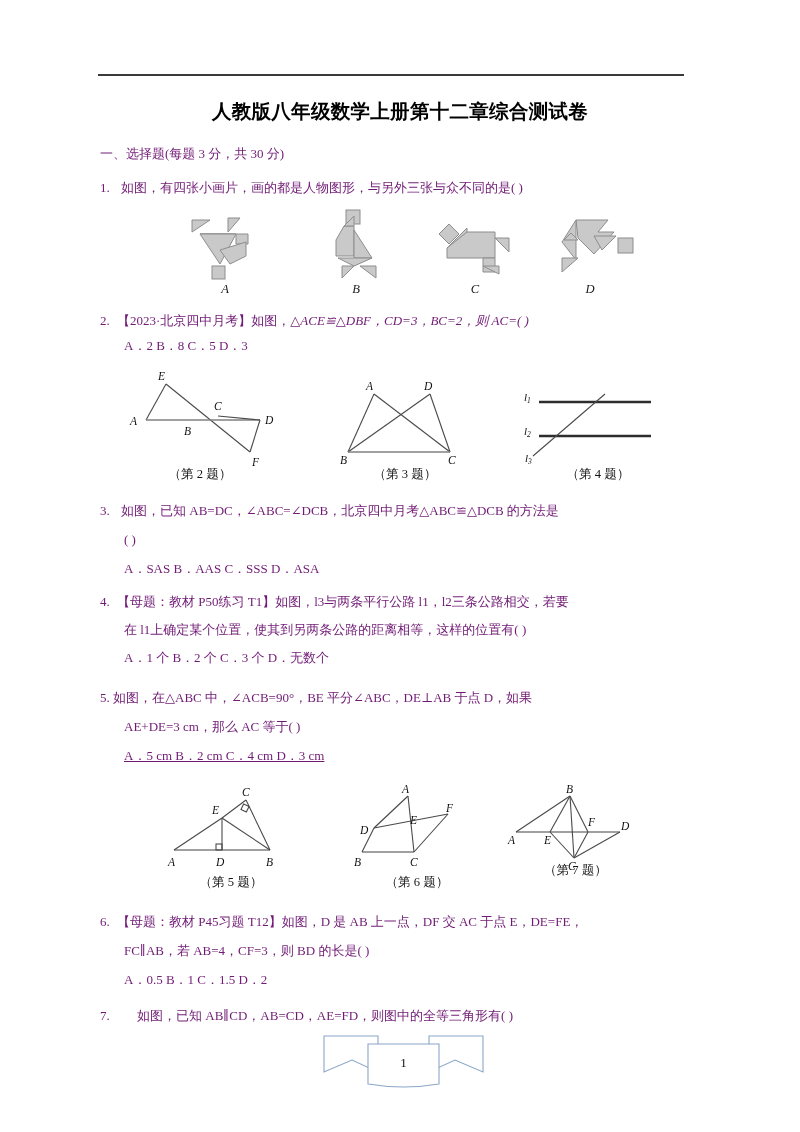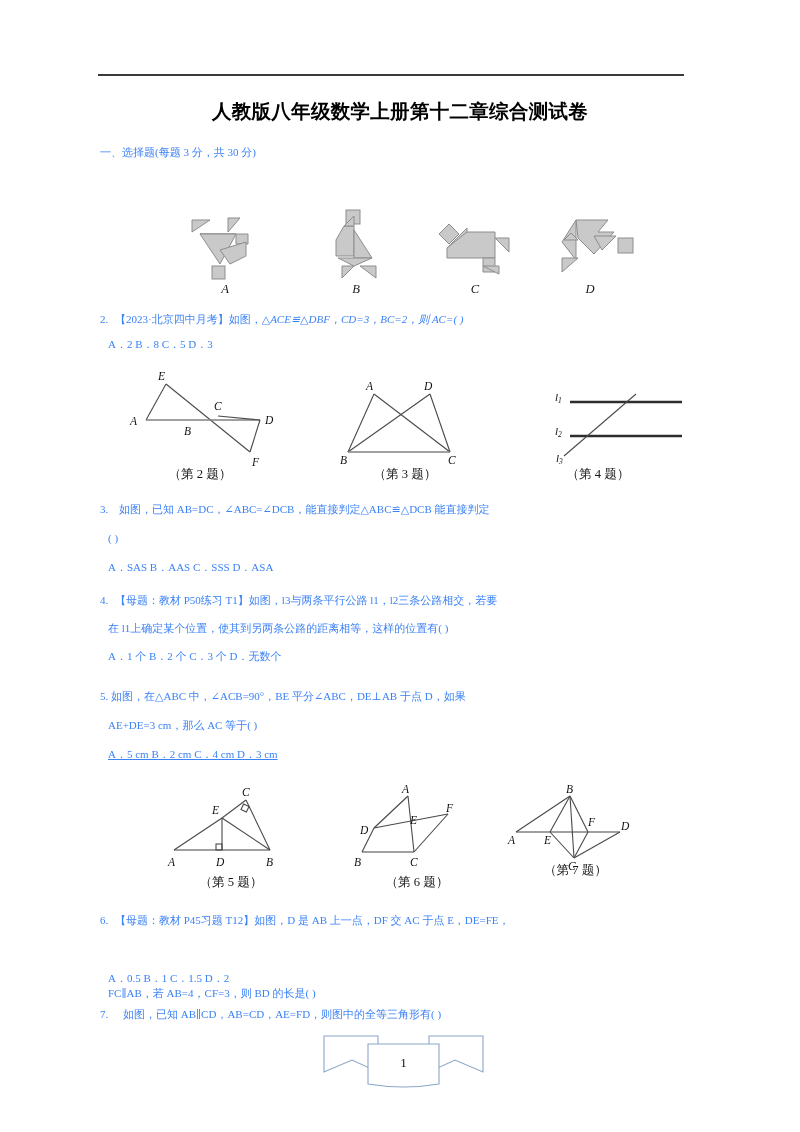--- a/index.html
+++ b/index.html
@@ -35,31 +35,31 @@
     width: 800px;
     text-align: center;
     font-family: "DejaVu Sans", "Liberation Sans", sans-serif;
     font-weight: bold;
     font-size: 19.5px;
     letter-spacing: 0.3px;
     color: #000;
   }
   .body-text {
     position: absolute;
-    font-size: 11px;
+    font-size: 13px;
     line-height: 1.5;
-    color: #3b82f6;
+    color: #701a75;
     white-space: nowrap;
   }
   .section-head {
     left: 100px;
     top: 144px;
   }
   .qline { left: 100px; }
-  .qindent { left: 108px; }
+  .qindent { left: 124px; }
   i, .it { font-style: italic; }
   .fig-cap {
     position: absolute;
     font-size: 12.6px;
     color: #141414;
     text-align: center;
     white-space: nowrap;
   }
   .fig {
     position: absolute;
@@ -91,20 +91,24 @@
 <body>
 
 <div class="page">
 
   <div class="rule"></div>
 
   <div class="doc-title">人教版八年级数学上册第十二章综合测试卷</div>
 
   <div class="body-text section-head">一、选择题(每题 3 分，共 30 分)</div>
 
+  <div class="body-text qline" style="top:178px;">
+    <span>1.</span>
+    <span style="margin-left:8px;">如图，有四张小画片，画的都是人物图形，与另外三张与众不同的是(      )</span>
+  </div>
 
   <div class="fig" style="left:186px; top:212px;">
     <svg width="90" height="68" viewBox="0 0 90 68">
       <g fill="#c9c9c9" stroke="#8d8d8d" stroke-width="1">
         <polygon points="6,8 24,8 6,20"></polygon>
         <polygon points="42,6 54,6 42,20"></polygon>
         <polygon points="14,22 62,22 62,32 50,32 50,22"></polygon>
         <polygon points="14,22 50,22 34,52"></polygon>
         <polygon points="34,38 60,30 60,44 44,52"></polygon>
         <rect x="26" y="54" width="13" height="13"></rect>
@@ -195,39 +199,39 @@
       <g font-size="11.5" font-style="italic" font-family="Liberation Serif, serif" fill="#111">
         <text x="28" y="10">A</text>
         <text x="86" y="10">D</text>
         <text x="2" y="84">B</text>
         <text x="110" y="84">C</text>
       </g>
     </svg>
   </div>
   <div class="fig-cap" style="left:340px; top:466px; width:130px;">（第 3 题）</div>
 
-  <div class="fig" style="left:554px; top:382px;">
+  <div class="fig" style="left:523px; top:382px;">
     <svg width="140" height="84" viewBox="0 0 140 84">
       <g stroke="#2d2d2d" stroke-width="2.4" fill="none">
         <line x1="16" y1="20" x2="128" y2="20"></line>
         <line x1="16" y1="54" x2="128" y2="54"></line>
       </g>
       <line x1="10" y1="74" x2="82" y2="12" stroke="#4a4a4a" stroke-width="1.1"></line>
       <g font-size="11" font-style="italic" font-family="Liberation Serif, serif" fill="#111">
         <text x="1" y="19">l<tspan font-size="7.5" dy="2">1</tspan></text>
         <text x="1" y="53">l<tspan font-size="7.5" dy="2">2</tspan></text>
         <text x="2" y="80">l<tspan font-size="7.5" dy="2">3</tspan></text>
       </g>
     </svg>
   </div>
   <div class="fig-cap" style="left:528px; top:466px; width:140px;">（第 4 题）</div>
 
   <div class="body-text qline" style="top:501px;">
     <span>3.</span>
-    <span style="margin-left:8px;">如图，已知 AB=DC，∠ABC=∠DCB，能直接判定△ABC≌△DCB 能直接判定</span>
+    <span style="margin-left:8px;">如图，已知 AB=DC，∠ABC=∠DCB，北京四中月考△ABC≌△DCB 的方法是</span>
   </div>
   <div class="body-text qindent" style="top:530px;">(      )</div>
   <div class="body-text qindent" style="top:559px;">A．SAS  B．AAS  C．SSS  D．ASA</div>
 
   <div class="body-text qline" style="top:592px;">
     <span>4.</span>
     <span style="margin-left:4px;margin-top:32px;">【母题：教材 P50练习 T1】如图，l3与两条平行公路 l1，l2三条公路相交，若要</span>
   </div>
   <div class="body-text qindent" style="top:620px;">在 l1上确定某个位置，使其到另两条公路的距离相等，这样的位置有(      )</div>
   <div class="body-text qindent" style="top:648px;">A．1 个  B．2 个  C．3 个  D．无数个</div>
@@ -305,26 +309,26 @@
         <text x="60" y="84">C</text>
       </g>
     </svg>
   </div>
   <div class="fig-cap" style="left:508px; top:862px; width:135px;">（第 7 题）</div>
 
   <div class="body-text qline" style="top:912px;">
     <span>6.</span>
     <span style="margin-left:4px;">【母题：教材 P45习题 T12】如图，D 是 AB 上一点，DF 交 AC 于点 E，DE=FE，</span>
   </div>
-  <div class="body-text qindent" style="top:941px;margin-top:44px;">FC∥AB，若 AB=4，CF=3，则 BD 的长是(      )</div>
+  <div class="body-text qindent" style="top:941px;">FC∥AB，若 AB=4，CF=3，则 BD 的长是(      )</div>
   <div class="body-text qindent" style="top:970px;">A．0.5  B．1  C．1.5  D．2</div>
 
   <div class="body-text qline" style="top:1006px;">
     <span>7.</span>
-    <span style="margin-left:12px;">如图，已知 AB∥CD，AB=CD，AE=FD，则图中的全等三角形有(      )</span>
+    <span style="margin-left:24px;">如图，已知 AB∥CD，AB=CD，AE=FD，则图中的全等三角形有(      )</span>
   </div>
 
   <div class="ribbon">
     <svg width="163" height="66" viewBox="0 0 163 66">
       <g fill="#ffffff" stroke="#8aa6c8" stroke-width="1.1">
         <polygon points="2,2 56,2 56,38 30,26 2,38"></polygon>
         <polygon points="161,2 107,2 107,38 133,26 161,38"></polygon>
         <path d="M46,10 L117,10 L117,50 Q81.5,56 46,50 Z"></path>
       </g>
     </svg>

